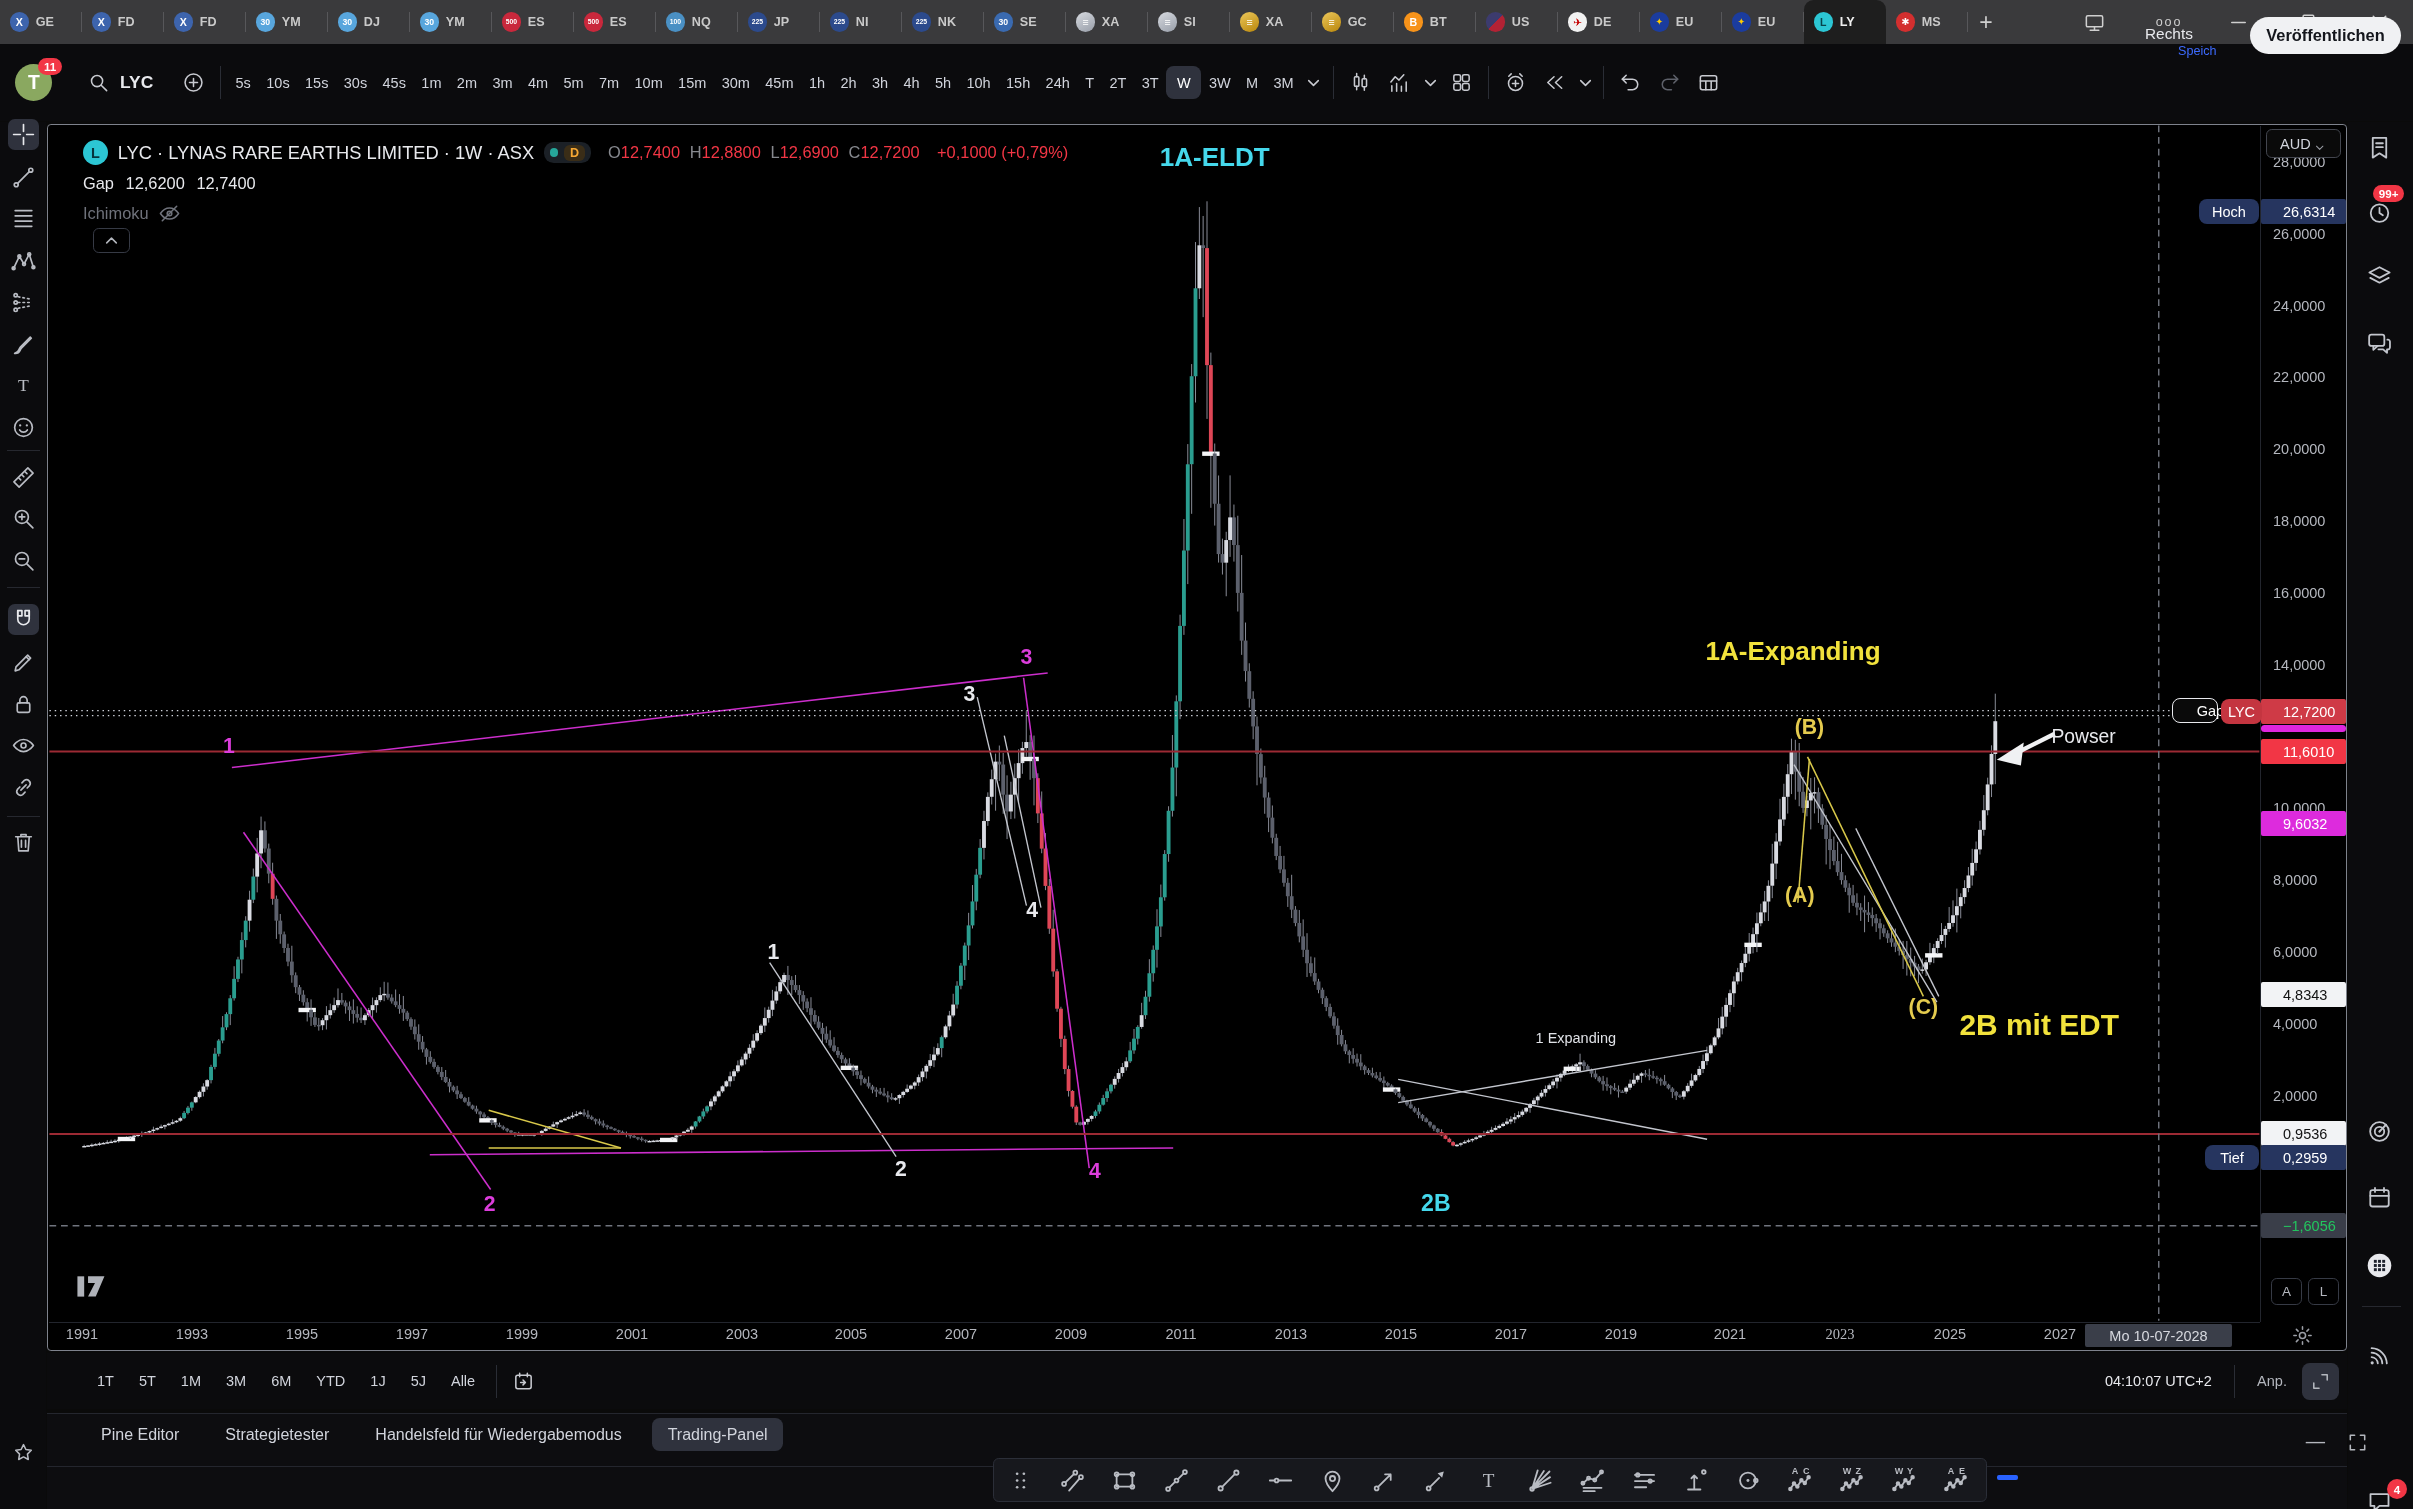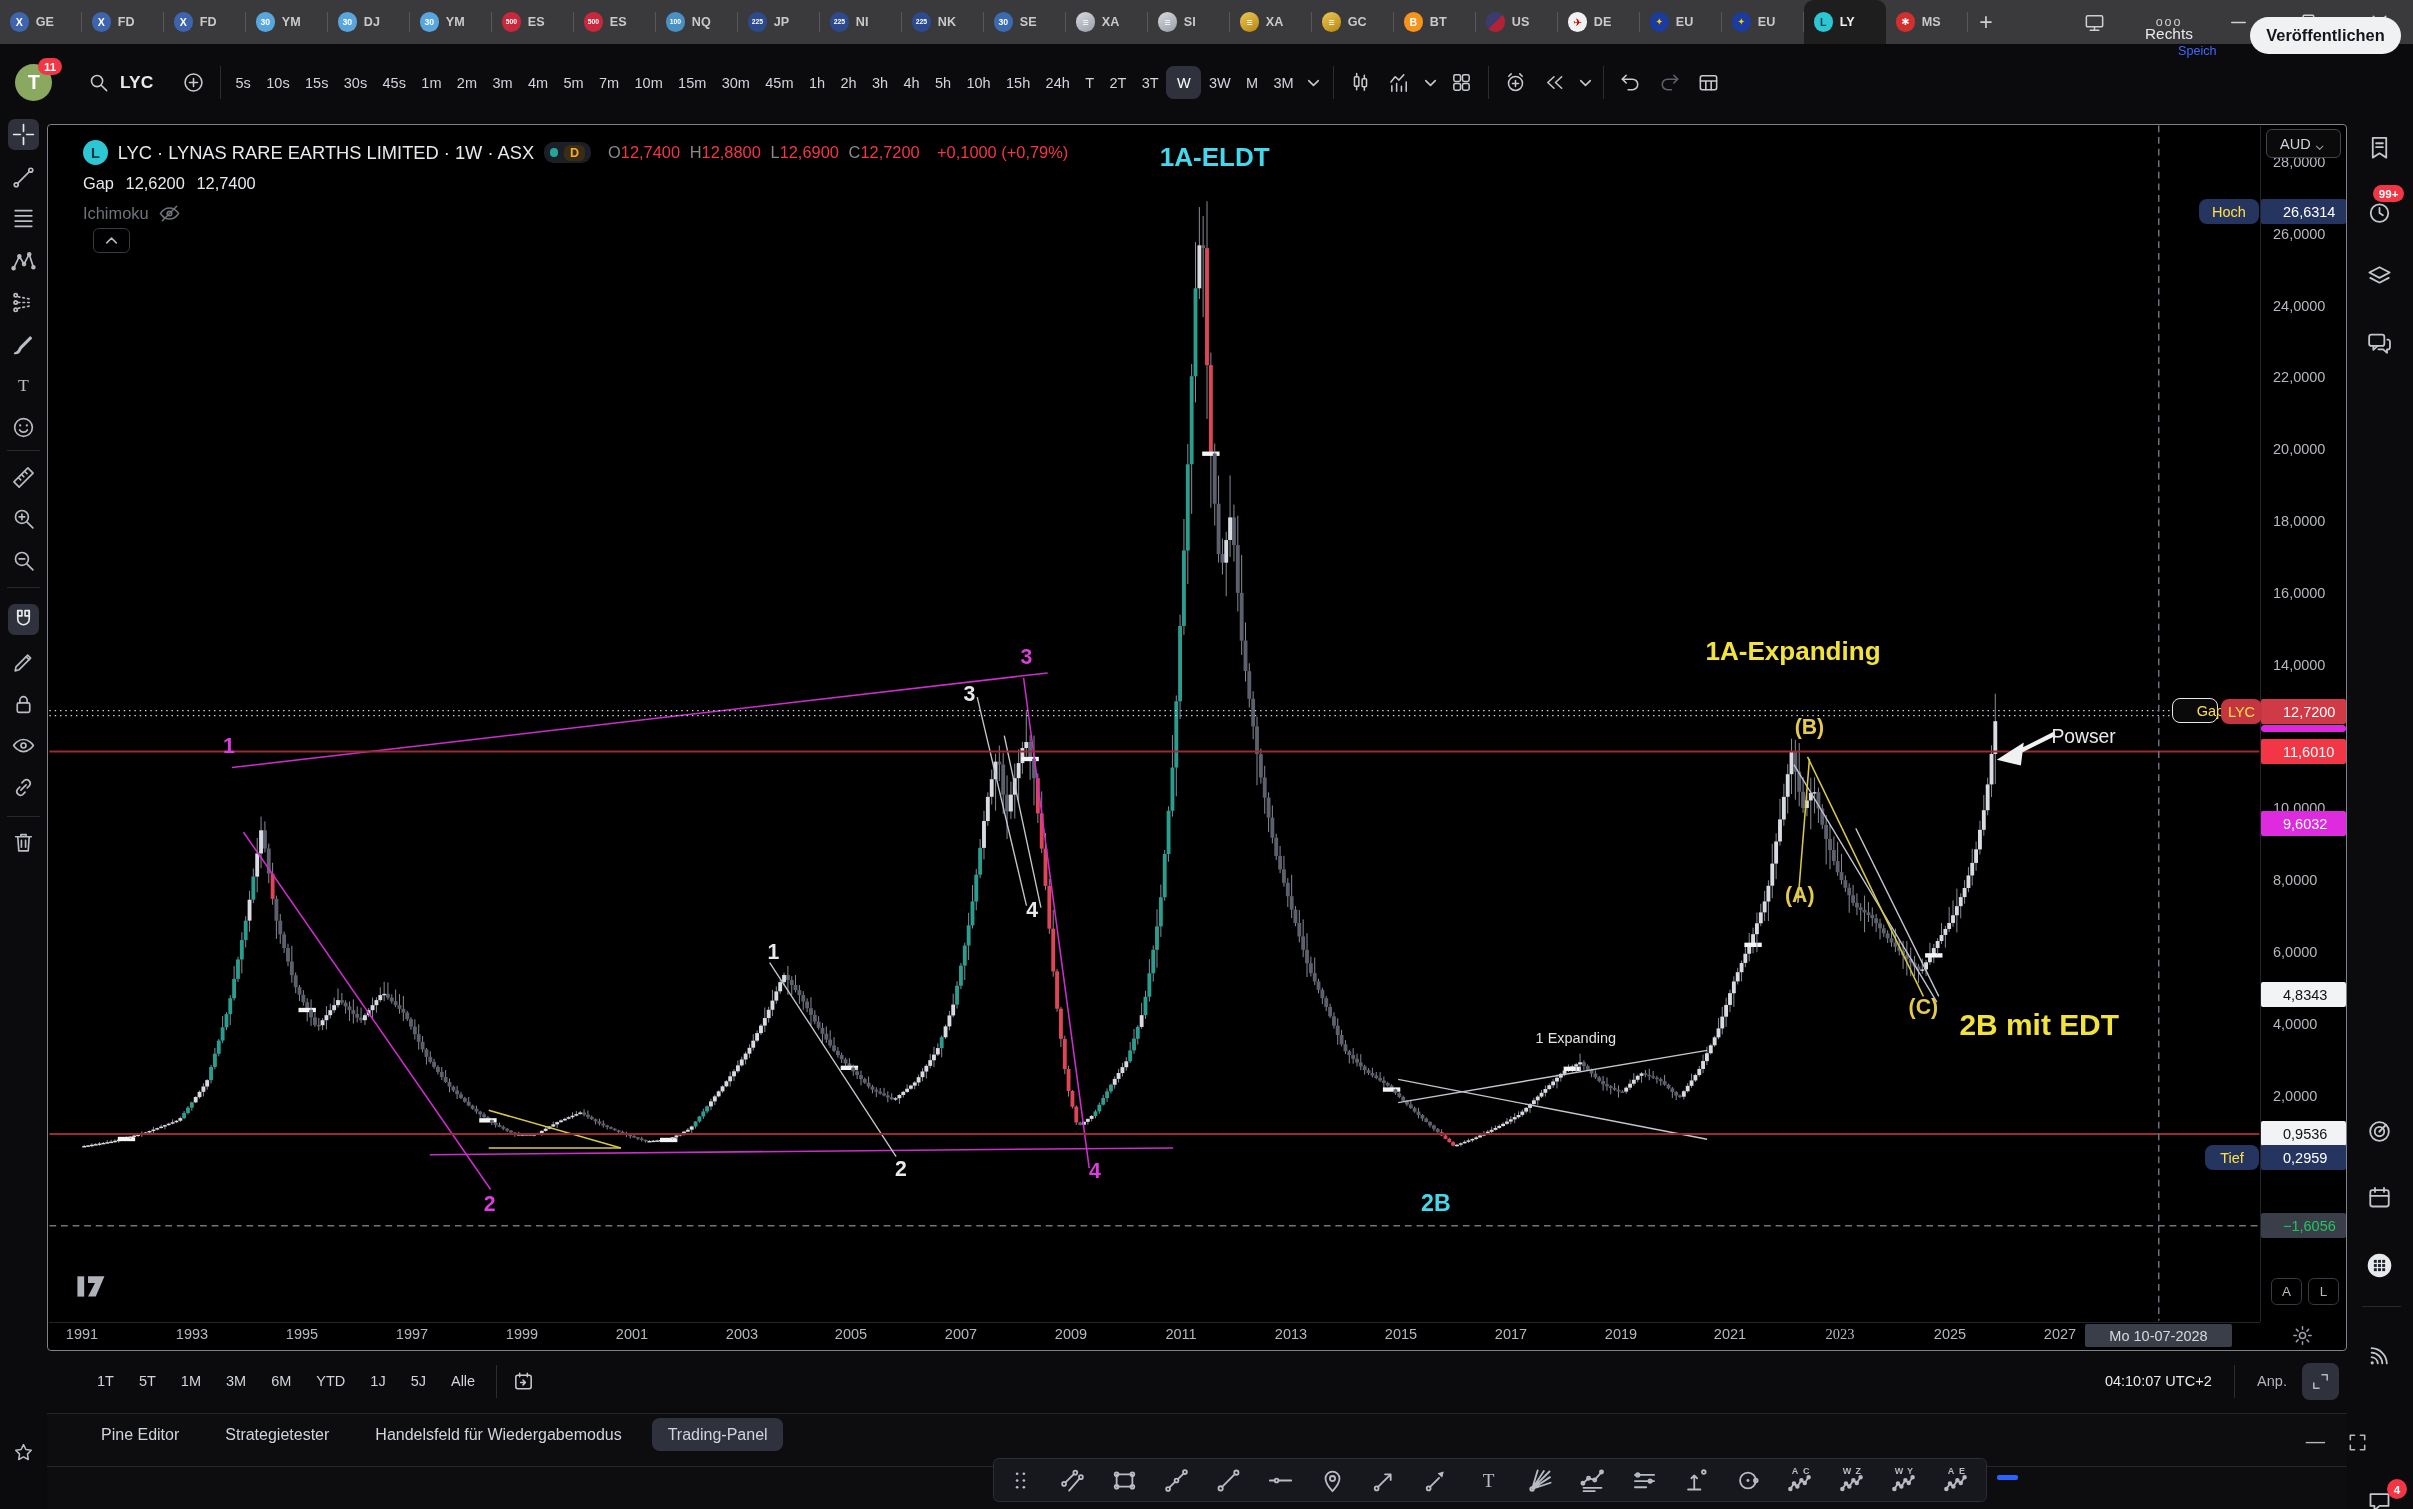--- a/index.html
+++ b/index.html
@@ -46,21 +46,21 @@
   .dbadge{background:#3a2d17;color:#f7a833;font-size:12.6px;font-weight:bold;border-radius:5.8px;padding:1px 5.8px}
   .ohlc{display:flex;gap:9.7px;font-size:16.4px;margin-left:7.7px}
   .ohlc .k{color:#87898f}.ohlc .v{color:#f23645}
   .lrow2{display:flex;gap:11.6px;font-size:16.4px;margin-top:6.8px;height:21px;align-items:center}
   .lrow3{display:flex;gap:9.7px;font-size:16.4px;margin-top:8.7px;color:#6f727b;align-items:center}
   .legchev{position:absolute;left:93px;top:228px;width:37px;height:25px;border:1px solid #363a45;border-radius:5.8px;color:#b4b7be;display:flex;align-items:center;justify-content:center;z-index:6}
   
   .audbtn{position:absolute;left:2266px;top:129px;width:75px;height:29px;border:1px solid #43464f;border-radius:5.8px;color:#d1d4dc;font-size:14.5px;display:flex;align-items:center;justify-content:center;gap:1px;z-index:6;background:#0a0a0a}
   .axt{position:absolute;left:2273px;width:77px;color:#b4b7be;font-size:14.5px;z-index:5}
   .axl{position:absolute;left:2261px;width:85px;height:25px;display:flex;align-items:center;padding-left:22px;font-size:14.5px;font-weight:400;z-index:6;border-radius:1.9px}
-  .tagbox{position:absolute;height:25px;display:flex;align-items:center;justify-content:center;font-size:14.5px;color:#fde047;z-index:6;border-radius:8px}
+  .tagbox{position:absolute;height:25px;display:flex;align-items:center;justify-content:center;font-size:14.5px;color:#ffffff;z-index:6;border-radius:8px}
   .albtn{position:absolute;width:31px;height:27px;border:1px solid #363a45;border-radius:5.8px;color:#b4b7be;font-size:13.5px;display:flex;align-items:center;justify-content:center;z-index:6}
   .gearcorner{position:absolute;left:2290px;top:1324px;width:25px;height:23px;color:#9b9ea6;display:flex;align-items:center;justify-content:center;z-index:6}
   
   .yt{position:absolute;top:1326px;width:68px;text-align:center;color:#b4b7be;font-size:14.5px;z-index:5}
   .crossdate{position:absolute;top:1324px;height:23px;background:#3a3e49;color:#d6d8de;font-size:14.5px;display:flex;align-items:center;justify-content:center;z-index:6;border-radius:1.9px}
   
   .rangebar{position:absolute;left:47px;top:1353px;width:2300px;height:56px;background:#0b0b0d;display:flex;align-items:center;color:#d1d4dc;font-size:14.5px;z-index:5}
   .rangeitems{display:flex;gap:25px;margin-left:50px}
   .clockwrap{margin-left:auto;display:flex;align-items:center;gap:15.4px;padding-right:7.7px}
   .adjbtn{width:37px;height:37px;background:#2f323d;border-radius:7.7px;display:flex;align-items:center;justify-content:center;color:#b4b7be}

